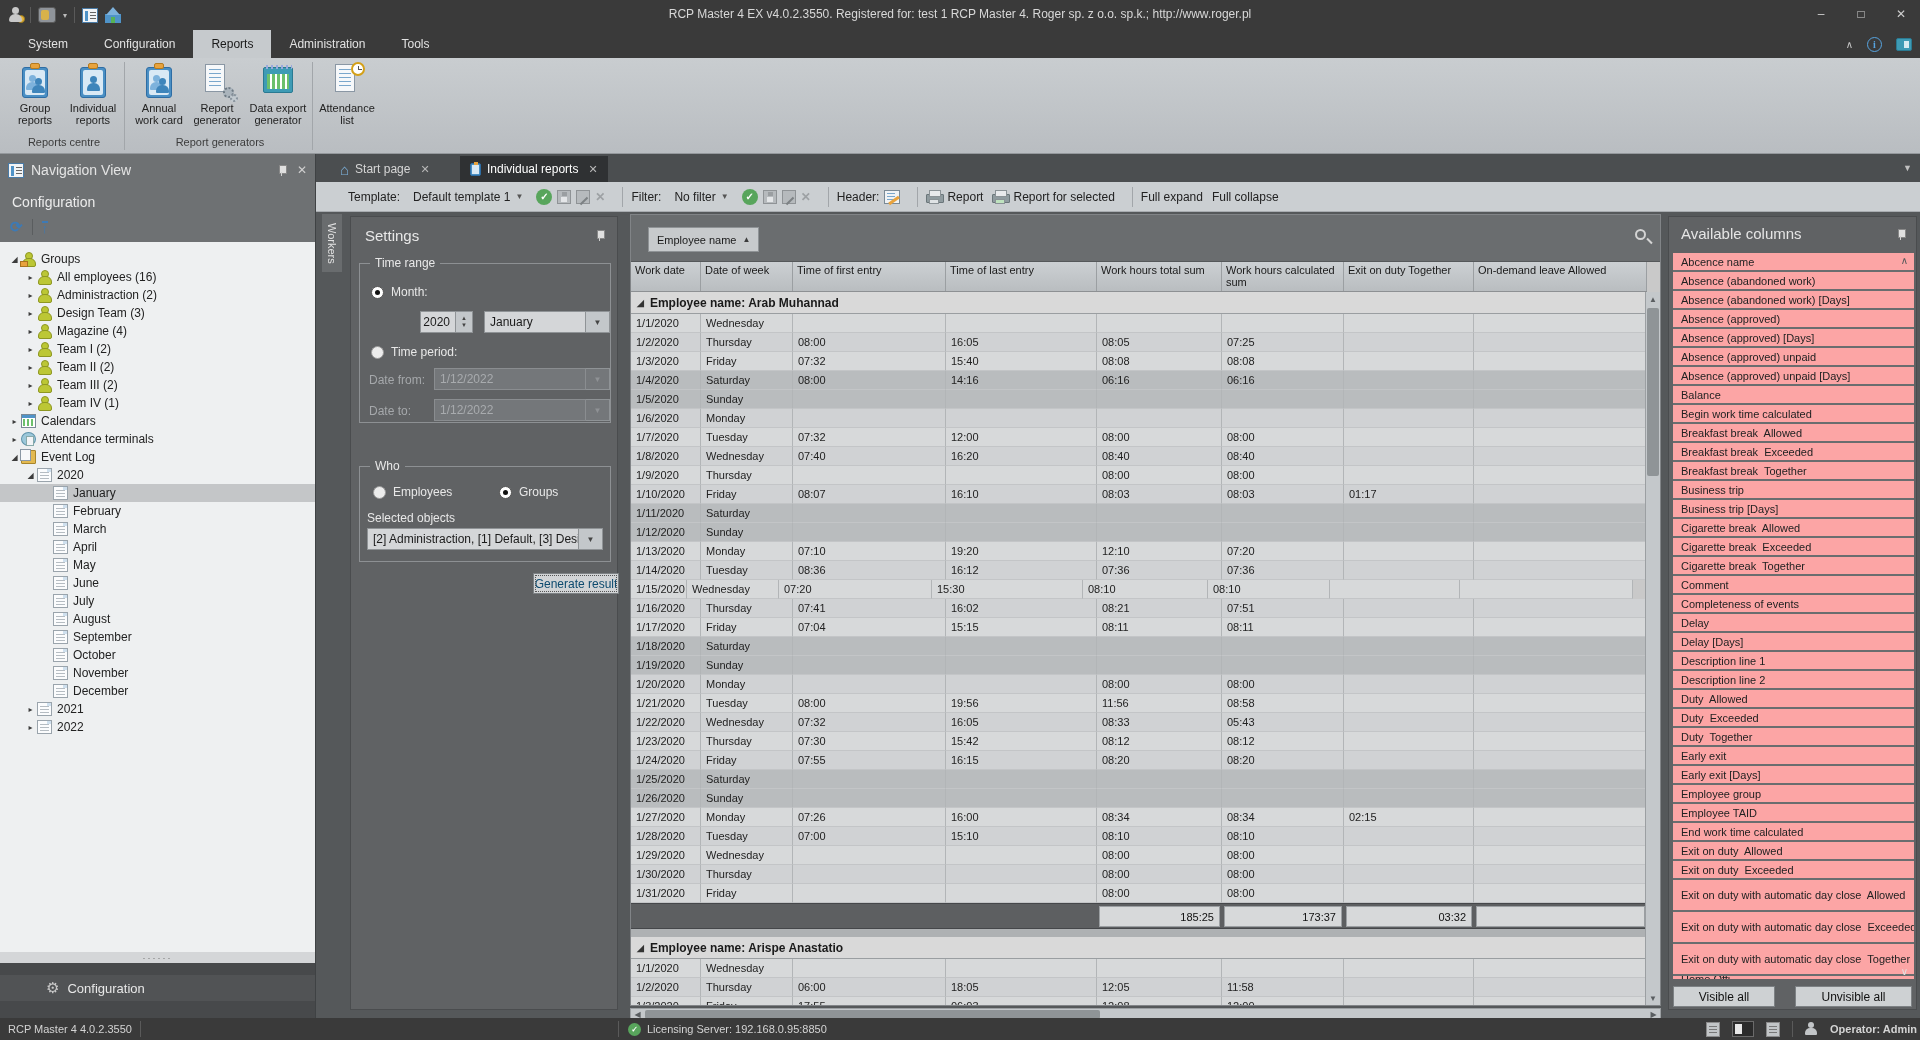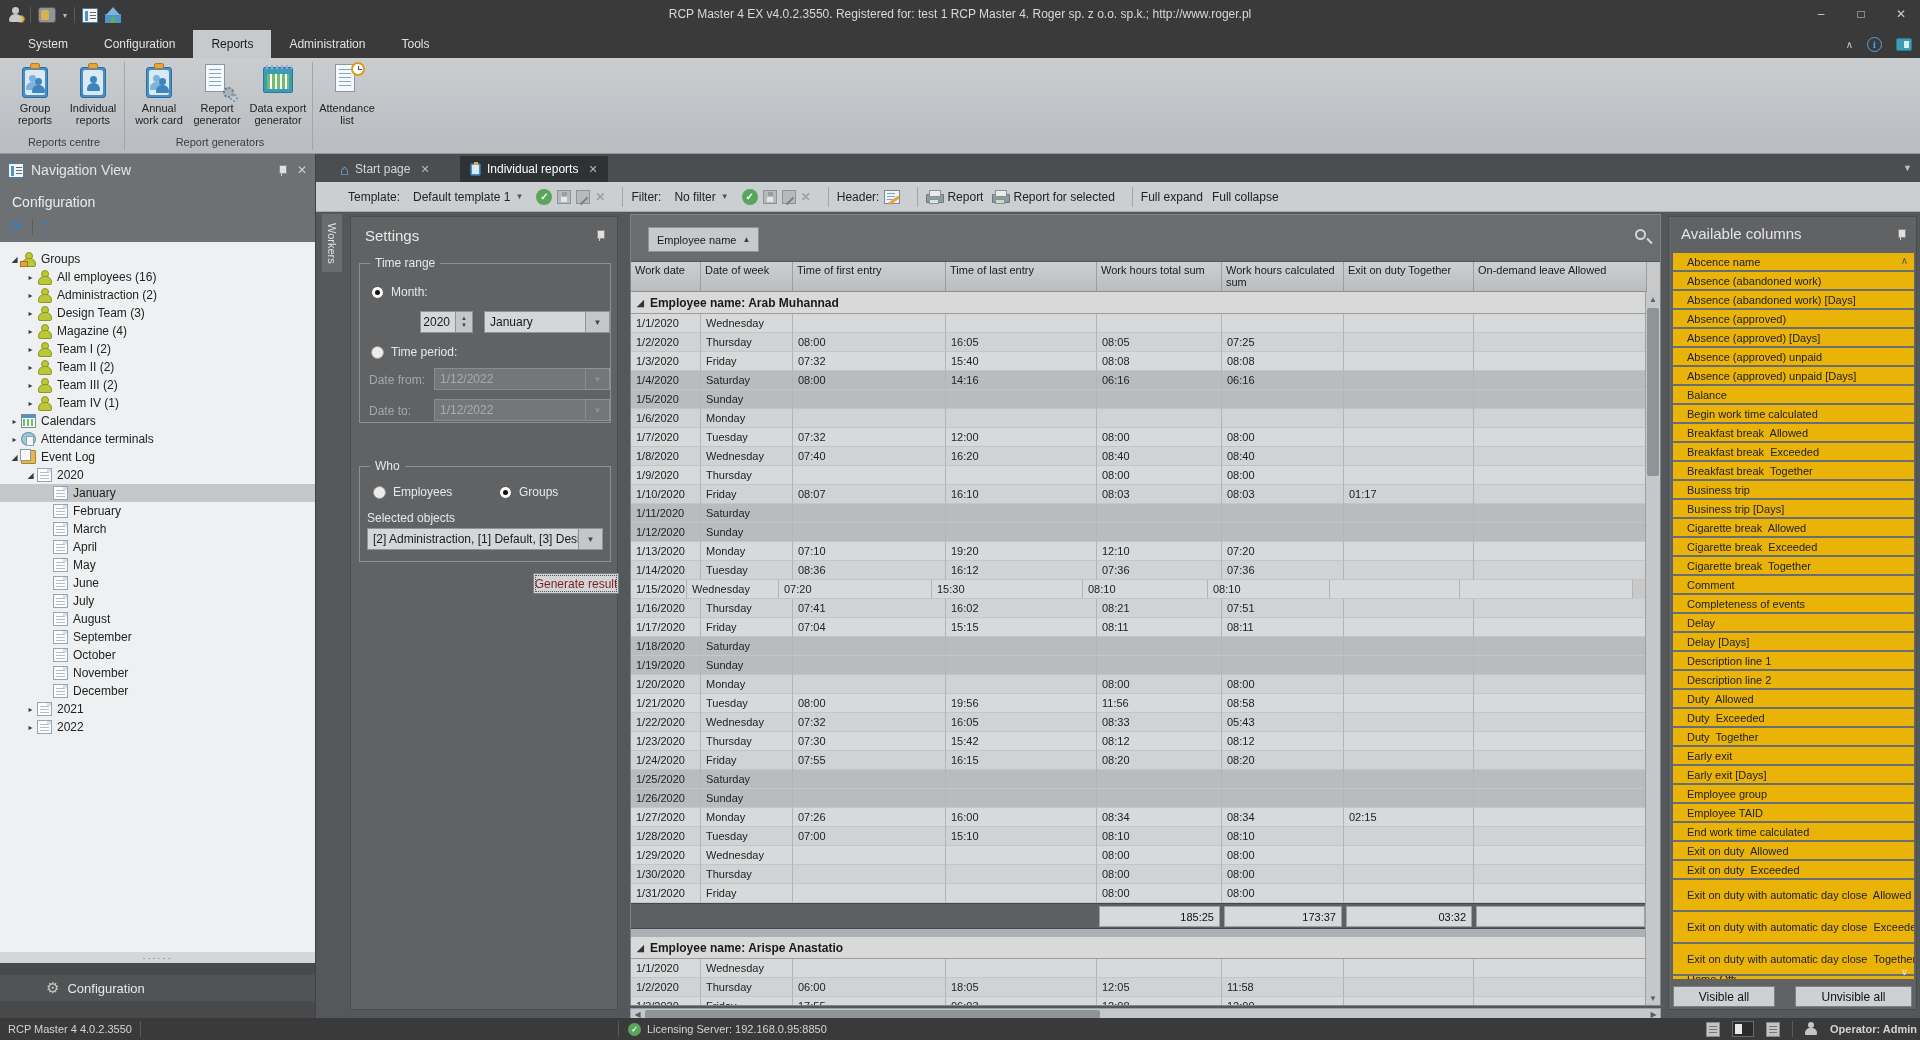--- a/index.html
+++ b/index.html
@@ -158,21 +158,21 @@
   .radio.sel { background:#fff; border-color:#555; }
   .radio.sel::after { content:''; position:absolute; left:3px; top:3px; width:5px; height:5px; border-radius:50%; background:#111; }
   .radio-row { position:absolute; display:flex; align-items:center; gap:7px; font-size:12px; }
   .field { background:#d4d6d8; border:1px solid #8f9396; color:#1a1a1a; font-size:12px; display:flex; align-items:center; padding:0 5px; height:22px; }
   .field.num { justify-content:flex-end; }
   .spin { width:17px; height:22px; background:#c3c7ca; border:1px solid #8f9396; border-left:none; display:flex; flex-direction:column; align-items:center; justify-content:center; font-size:6px; color:#444; line-height:7px; }
   .combo-arr { width:24px; height:22px; background:#c3c7ca; border:1px solid #8f9396; border-left:none; display:flex; align-items:center; justify-content:center; font-size:8px; color:#444; }
   .dis-label { color:#a5a8ab; font-size:12px; position:absolute; }
   .field.disabled { background:#74777a; color:#a8abae; border-color:#8a8d90; }
   .combo-arr.disabled { background:#74777a; color:#8f9295; }
-  #generate-btn { position:absolute; left:182px; top:356px; width:86px; height:21px; background:#d2d4d6; border:1px solid #7d8184; color:#7f1d1d; font-size:12px; display:flex; align-items:center; justify-content:center; outline:1px dotted #555; outline-offset:-3px; }
+  #generate-btn { position:absolute; left:182px; top:356px; width:86px; height:21px; background:#d2d4d6; border:1px solid #7d8184; color:#0c4a6e; font-size:12px; display:flex; align-items:center; justify-content:center; outline:1px dotted #555; outline-offset:-3px; }
 
   
   #grid { position:absolute; left:314px; top:60px; width:1031px; height:792px; border:1px solid #818487; background:#c9c9c9; }
   #groupby { position:absolute; left:0; top:0; width:100%; height:47px; background:#6a6d6f; border-bottom:1px solid #55585a; }
   #groupby .chip { position:absolute; left:17px; top:12px; height:25px; background:#c7cacc; border:1px solid #8f9396; display:flex; align-items:center; gap:6px; padding:0 8px; font-size:11px; color:#1a1a1a; }
   .sort-up { font-size:8px; color:#3c3c3c; }
   .ico-search { position:absolute; right:14px; top:14px; width:11px; height:11px; border:2px solid #d4d4d4; border-radius:50%; }
   .ico-search::after { content:''; position:absolute; left:9px; top:9px; width:7px; height:2px; background:#d4d4d4; transform:rotate(45deg); }
   #grid-header { position:absolute; left:0; top:47px; width:1016px; height:30px; display:flex; background:linear-gradient(#ccd0d3,#b9bdc0); border-bottom:1px solid #8d9093; }
   .gh-cell { border-right:1px solid #9b9fa2; font-size:11px; color:#1a1a1a; padding:2px 4px; line-height:12px; display:flex; align-items:flex-start; overflow:hidden; }
@@ -191,21 +191,21 @@
   #vs-thumb { position:absolute; left:1px; top:16px; width:12px; height:168px; background:#8f9497; border-radius:2px; }
   #grid-hscroll { position:absolute; left:314px; top:854px; width:1031px; height:13px; background:#c4c8cb; border:1px solid #9b9fa2; }
   .hs-arr { position:absolute; top:0; width:13px; height:11px; display:flex; align-items:center; justify-content:center; font-size:8px; color:#5a5e61; }
   #hs-thumb { position:absolute; left:14px; top:1px; width:455px; height:9px; background:#8f9497; border-radius:2px; }
 
   
   #colpanel { position:absolute; left:1352px; top:62px; width:249px; height:794px; background:#606264; border:1px solid #4a4c4e; }
   #colpanel .hdr { position:absolute; left:12px; top:8px; font-size:15px; color:#e5e5e5; }
   #colpanel .hdr-pin { position:absolute; right:10px; top:11px; }
   #col-list { position:absolute; left:4px; top:36px; width:241px; height:726px; background:#6a6d6f; overflow:hidden; }
-  .col-item { position:relative; height:17px; margin-bottom:2px; background:#eab308; color:#222; font-size:11px; display:flex; align-items:center; padding-left:14px; white-space:pre; overflow:hidden; }
+  .col-item { position:relative; height:17px; margin-bottom:2px; background:#fca5a5; color:#222; font-size:11px; display:flex; align-items:center; padding-left:8px; white-space:pre; overflow:hidden; }
   .col-item.tall { height:30px; }
   .col-item.partial { height:5px; }
   .scroll-hint-up { position:absolute; right:6px; top:2px; color:#55585a; font-size:10px; }
   .scroll-hint-dn { position:absolute; right:6px; bottom:2px; color:#e2e2e2; font-size:10px; z-index:3; }
   .col-btn { position:absolute; top:769px; height:21px; background:#ced1d3; border:1px solid #7d8184; font-size:12px; color:#111; display:flex; align-items:center; justify-content:center; }
 
   
   #statusbar { position:absolute; left:0; top:1018px; width:1920px; height:22px; background:#3a3a3a; color:#d4d4d4; font-size:11px; }
   #statusbar .seg { position:absolute; top:0; height:22px; display:flex; align-items:center; gap:6px; }
   .sb-sep { position:absolute; top:3px; width:1px; height:16px; background:#5a5a5a; }

